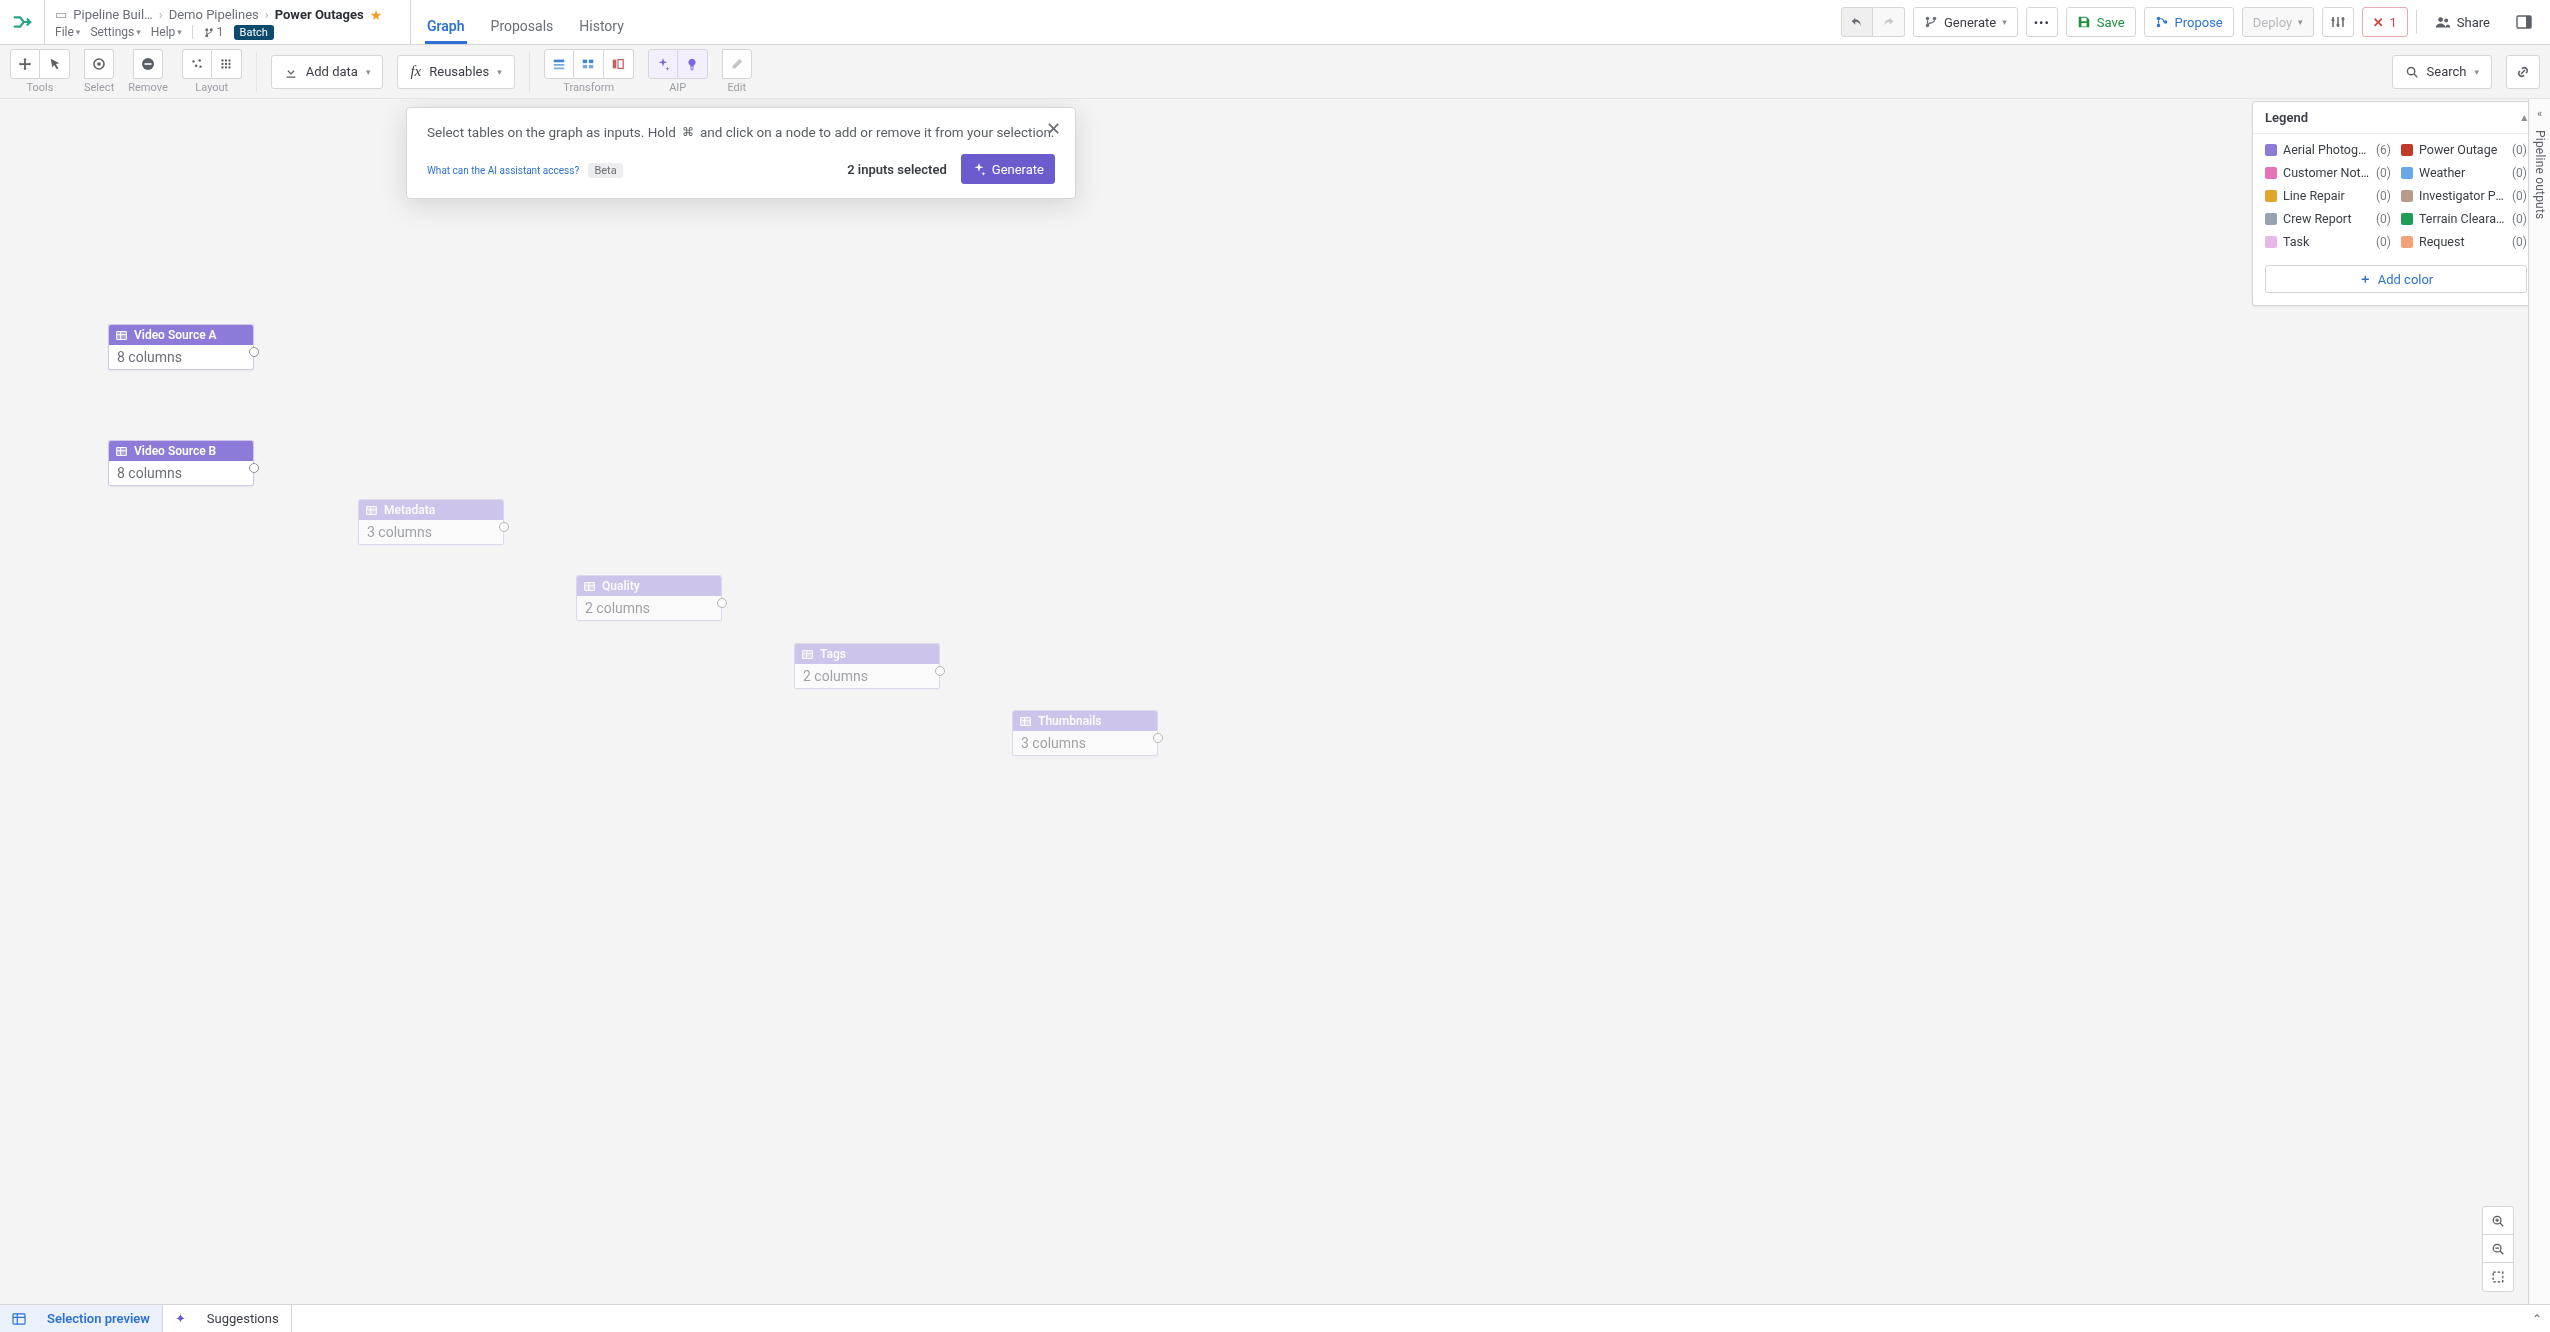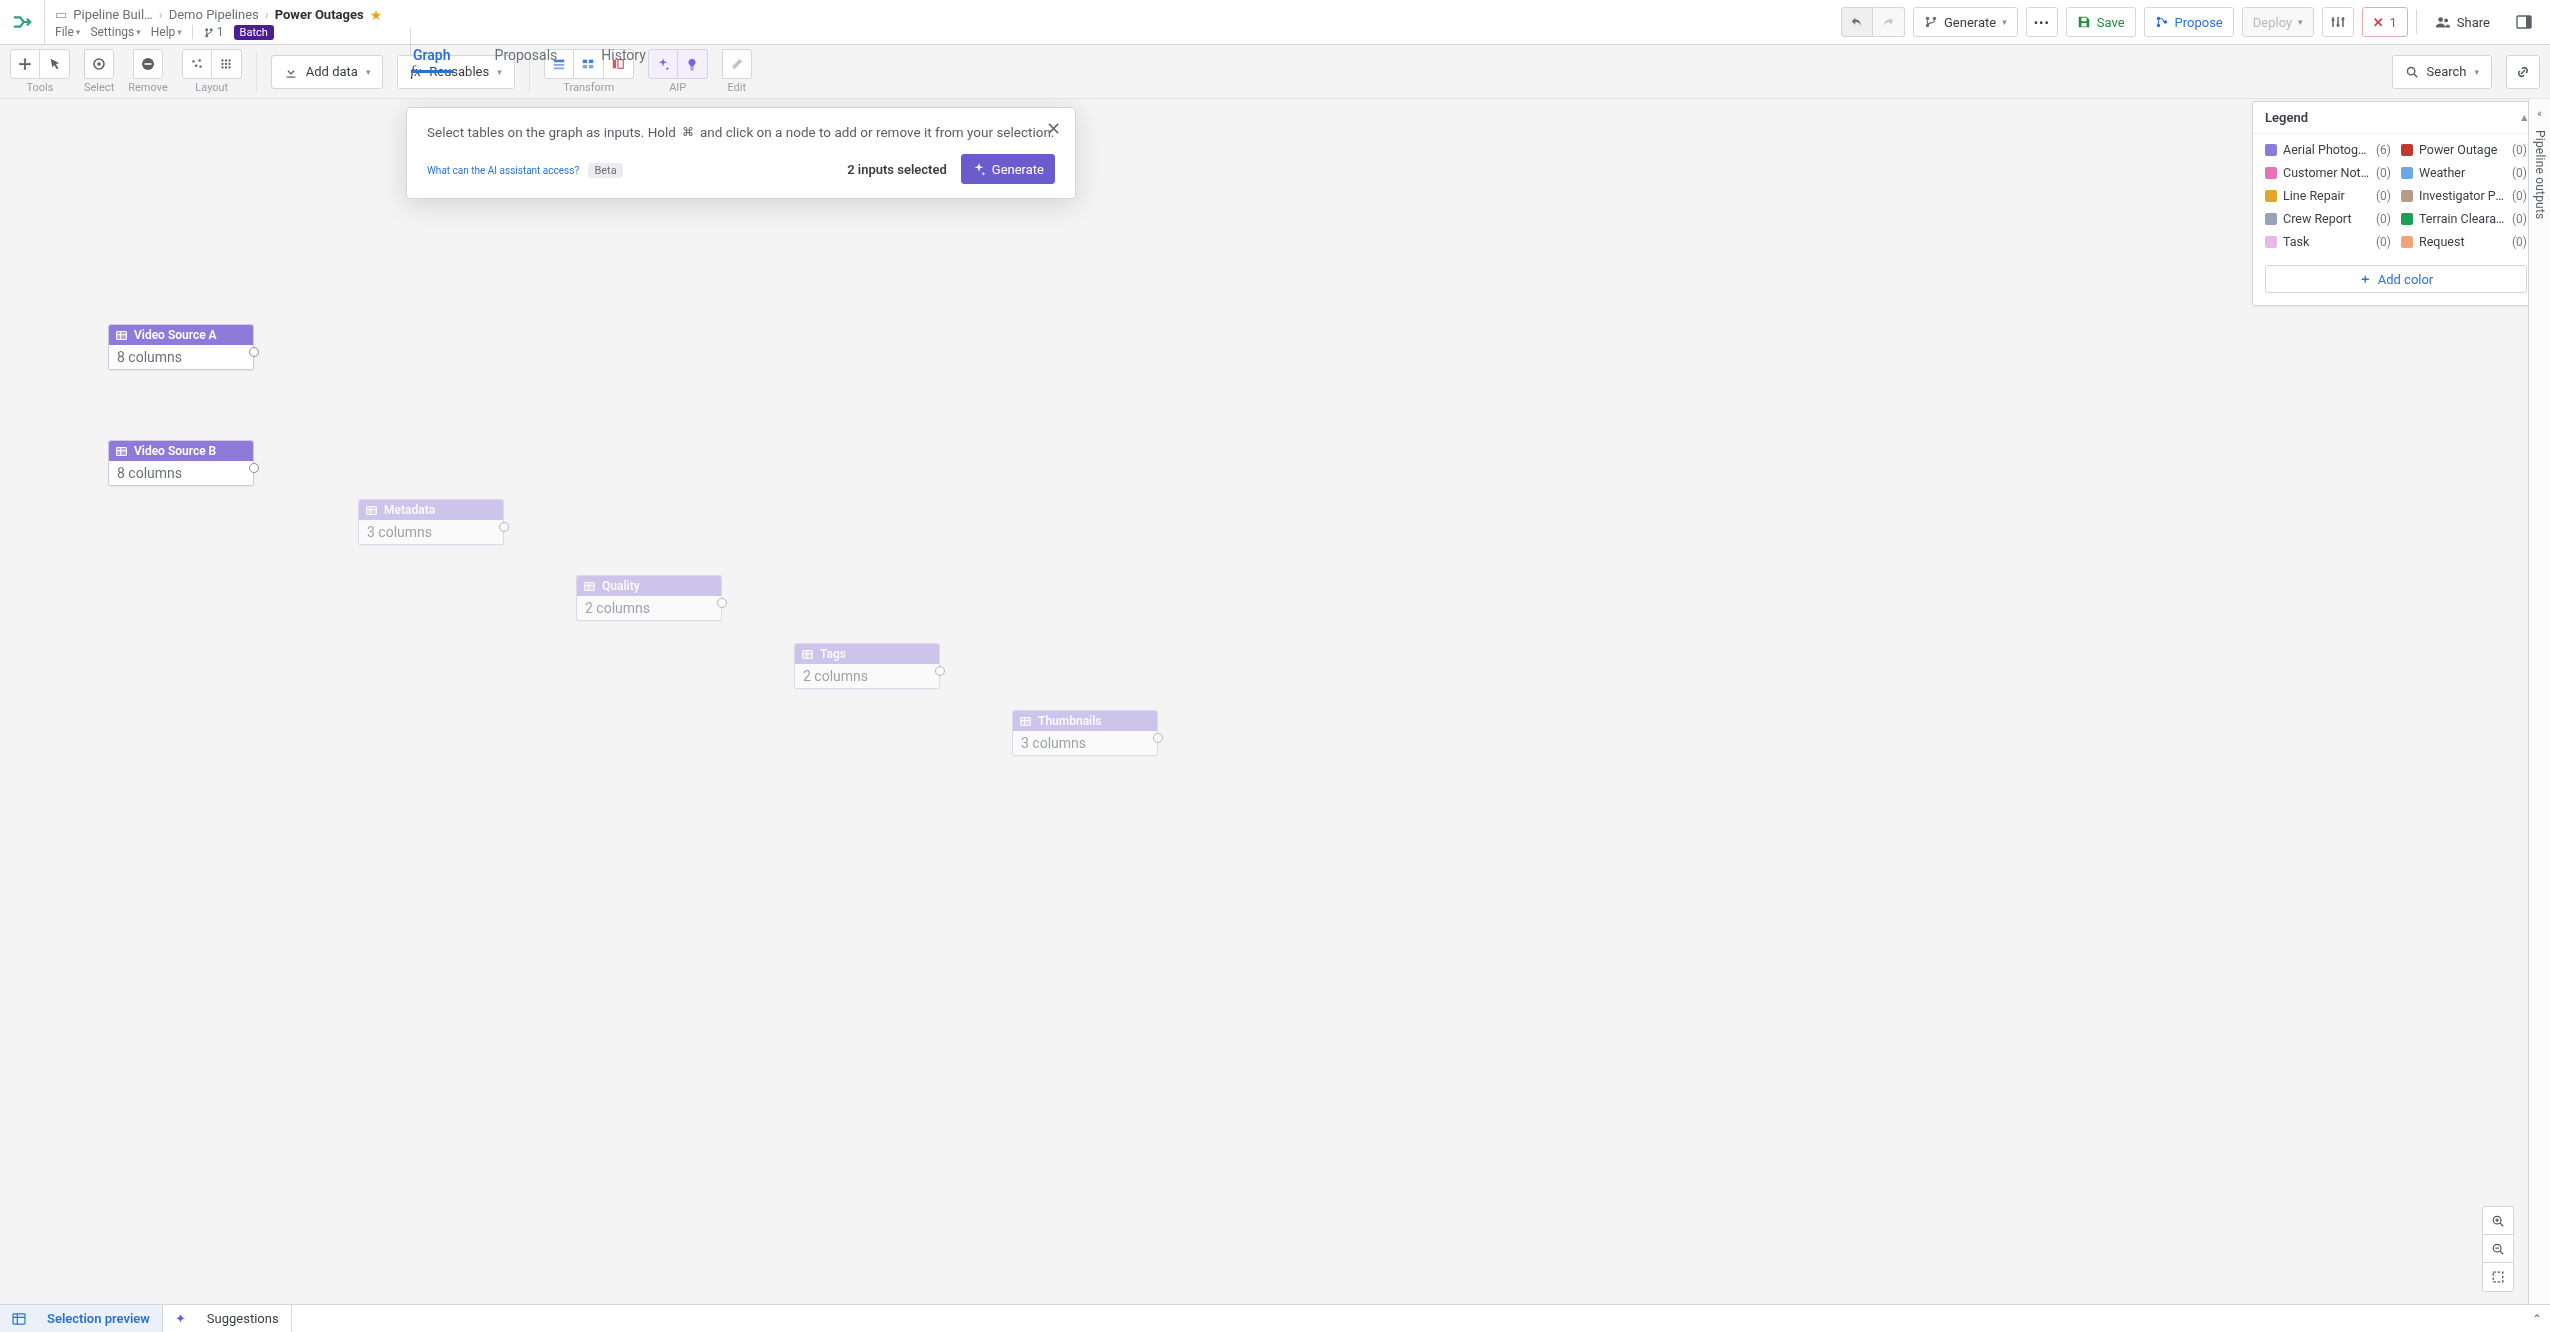--- a/index.html
+++ b/index.html
@@ -23,22 +23,22 @@
   .logo-cell svg{width:22px;height:22px;}
   .topbar-left{flex:0 0 365px;padding:4px 10px 2px;display:flex;flex-direction:column;justify-content:center;}
   .breadcrumbs{display:flex;align-items:center;gap:6px;font-size:13px;min-width:0;}
   .crumb{color:var(--muted);white-space:nowrap;overflow:hidden;text-overflow:ellipsis;max-width:92px;}
   .crumb.title{color:#2c2f33;font-weight:700;max-width:160px;}
   .crumb-sep{color:#aeb2b8;}
   .star{color:#f0a020;font-size:14px;}
   .menus{display:flex;align-items:center;gap:10px;margin-top:2px;font-size:12px;color:var(--muted);}
   .menus .m{display:flex;align-items:center;gap:2px;cursor:pointer;}
   .menus .sep{width:1px;height:14px;background:var(--border);}
-  .badge-batch{background:#4c1d95;color:#fff;border-radius:3px;padding:1px 6px;font-size:11px;}
-  .topbar-tabs{display:flex;align-items:flex-end;height:100%;gap:40px;border-left:1px solid var(--border);margin-top:29px;}
+  .badge-batch{background:#0c4a6e;color:#fff;border-radius:3px;padding:1px 6px;font-size:11px;}
+  .topbar-tabs{display:flex;align-items:flex-end;height:100%;padding-left:14px;gap:22px;border-left:1px solid var(--border);}
   .ttab{padding:0 2px 10px;color:var(--muted);cursor:pointer;position:relative;font-size:14px;}
   .ttab.active{color:var(--blue);font-weight:600;}
   .ttab.active::after{content:"";position:absolute;left:0;right:0;bottom:0;height:3px;background:var(--blue);}
   .topbar-right{margin-left:auto;display:flex;align-items:center;gap:8px;padding-right:10px;}
   .btn{display:inline-flex;align-items:center;gap:6px;height:30px;padding:0 10px;border:1px solid var(--border);background:#fff;border-radius:3px;cursor:pointer;color:var(--text);font-size:13px;}
   .btn.iconbtn{padding:0;width:32px;justify-content:center;}
   .btn.disabled{color:#b6b9bd;background:#f8f8f8;cursor:default;}
   .btn-group{display:flex;}
   .btn-group .btn{border-radius:0;}
   .btn-group .btn:first-child{border-radius:3px 0 0 3px;}

